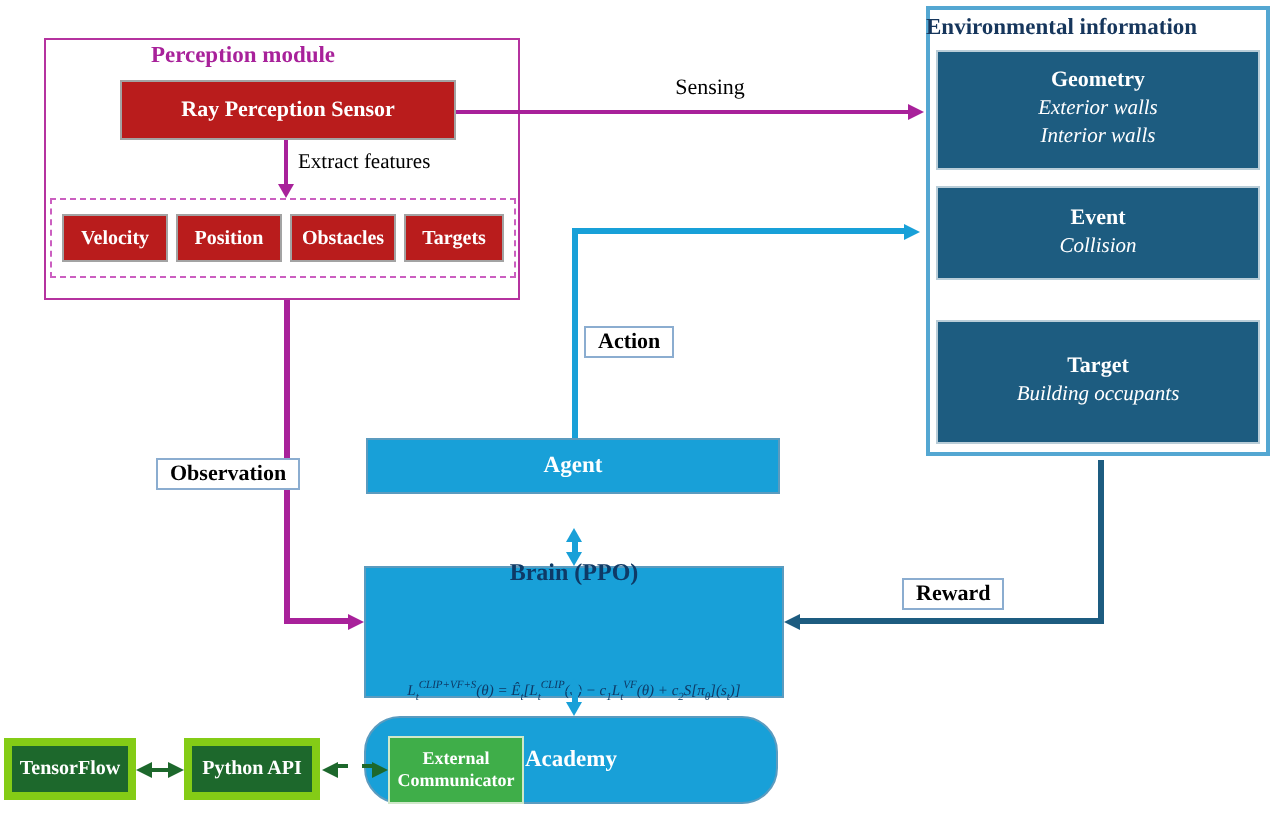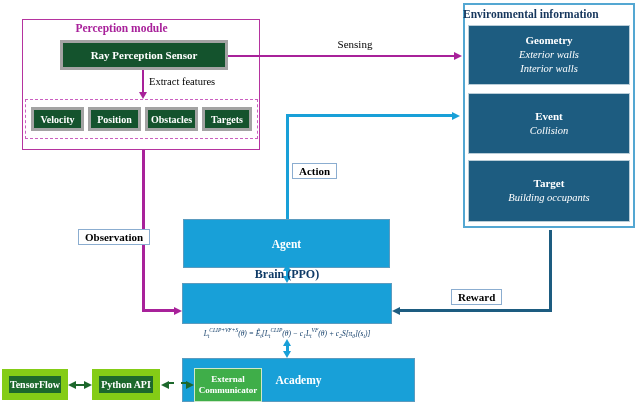--- a/index.html
+++ b/index.html
@@ -4,24 +4,24 @@
 <style>
   html,body { margin:0; padding:0; background:#fff; }
   #canvas {
     position:relative; width:640px; height:409px; background:#fff;
     font-family:"Liberation Serif","DejaVu Serif",serif; overflow:hidden;
   }
   .abs { position:absolute; }
   
   .fbox { position:absolute; display:flex; align-items:center; justify-content:center;
           text-align:center; box-sizing:border-box; }
-  .magenta-fill { background:#14532d; border:3px solid #a3a3a3; color:#fff; font-weight:bold; }
+  .magenta-fill { background:#b91c1c; border:1px solid #a3a3a3; color:#fff; font-weight:bold; }
   .teal-fill    { background:#1d5c80; border:1px solid #b9cdd8; color:#fff; }
   .blue-fill    { background:#18a0d8; border:1px solid #5b9bbf; }
-  .dgreen-fill  { background:#1d682c; border:7px solid #84cc16; color:#fff; font-weight:bold; }
+  .dgreen-fill  { background:#1d682c; border:4px solid #84cc16; color:#fff; font-weight:bold; }
   .bgreen-fill  { background:#3fae49; border:1.5px solid #cfe8c9; color:#fff; font-weight:bold; }
   
   .pm-outline  { position:absolute; border:1.5px solid #b5339f; box-sizing:border-box; }
   .feat-outline{ position:absolute; border:1.5px dashed #cb5fc0; box-sizing:border-box; }
   .env-outline { position:absolute; border:2px solid #54a7d2; box-sizing:border-box; }
   
   .label-box { position:absolute; background:#fff; border:1px solid #8badd0; color:#000;
                font-weight:bold; font-size:11px; padding:1px 6px; white-space:nowrap; }
   .plain-label { position:absolute; color:#000; font-size:10.5px; white-space:nowrap; }
   
@@ -80,21 +80,21 @@
   </div>
 
   <div class="env-outline" style="left:463px; top:3px; width:172px; height:225px;"></div>
   <div class="abs t-navy" style="left:463px; top:8px; width:172px; ">Environmental information</div>
 
   <div class="fbox teal-fill env-item" style="left:468px; top:25px; width:162px; height:60px;">
     <div class="ttl">Geometry</div>
     <div class="sub">Exterior walls</div>
     <div class="sub">Interior walls</div>
   </div>
-  <div class="fbox teal-fill env-item" style="left:468px; top:93px; width:162px; height:61px;align-items:center;">
+  <div class="fbox teal-fill env-item" style="left:468px; top:93px; width:162px; height:47px;align-items:center;">
     <div class="ttl">Event</div>
     <div class="sub">Collision</div>
   </div>
   <div class="fbox teal-fill env-item" style="left:468px; top:160px; width:162px; height:62px;">
     <div class="ttl">Target</div>
     <div class="sub">Building occupants</div>
   </div>
 
   <div class="ln c-m" style="left:228px; top:55px; width:228px; height:2px;"></div>
   <div class="ar r c-m" style="left:454px; top:52px;"></div>
@@ -108,38 +108,38 @@
   <div class="ln c-m" style="left:142px; top:150px; width:2.5px; height:161px;"></div>
   <div class="ln c-m" style="left:142px; top:309px; width:33px; height:2.5px;"></div>
   <div class="ar r c-m" style="left:174px; top:306.5px;"></div>
   <div class="label-box" style="left:78px; top:208px;margin-top:21px;">Observation</div>
 
   <div class="ln c-t" style="left:549px; top:230px; width:2.5px; height:81px;"></div>
   <div class="ln c-t" style="left:399px; top:309px; width:153px; height:2.5px;"></div>
   <div class="ar l c-t" style="left:392px; top:306.5px;"></div>
   <div class="label-box" style="left:451px; top:289px;">Reward</div>
 
-  <div class="fbox blue-fill" style="left:183px; top:219px; width:207px; height:49px;justify-content:center;">
+  <div class="fbox blue-fill" style="left:183px; top:219px; width:207px; height:28px;justify-content:center;">
     <span class="agent-txt">Agent</span>
   </div>
 
   <div class="ar u c-b" style="left:282.5px; top:264px;"></div>
   <div class="ln c-b" style="left:285.5px; top:270px; width:3px; height:7px;"></div>
   <div class="ar d c-b" style="left:282.5px; top:276px;"></div>
 
-  <div class="fbox blue-fill brain" style="left:182px; top:283px; width:210px; height:41px;gap:44px;">
+  <div class="fbox blue-fill brain" style="left:182px; top:283px; width:210px; height:66px;gap:44px;">
     <div class="ttl">Brain (PPO)</div>
     <div class="formula">L<sub>t</sub><sup>CLIP+VF+S</sup>(θ) = Ê<sub>t</sub>[L<sub>t</sub><sup>CLIP</sup>(θ) − c<sub>1</sub>L<sub>t</sub><sup>VF</sup>(θ) + c<sub>2</sub>S[π<sub>θ</sub>](s<sub>t</sub>)]</div>
   </div>
 
   <div class="ar u c-b" style="left:282.5px; top:339px;"></div>
   <div class="ln c-b" style="left:285.5px; top:345px; width:3px; height:7px;"></div>
   <div class="ar d c-b" style="left:282.5px; top:351px;"></div>
 
-  <div class="fbox blue-fill" style="left:182px; top:358px; width:233px; height:44px;">
+  <div class="fbox blue-fill" style="left:182px; top:358px; width:207px; height:44px;border-radius:18px;">
     <span class="academy-txt">Academy</span>
   </div>
 
   <div class="fbox bgreen-fill comm-txt" style="left:194px; top:368px; width:68px; height:34px; flex-direction:column;">
     <div>External</div>
     <div>Communicator</div>
   </div>
 
   <div class="fbox dgreen-fill gtool" style="left:2px; top:369px; width:66px; height:31px;">
     <span>TensorFlow</span>

